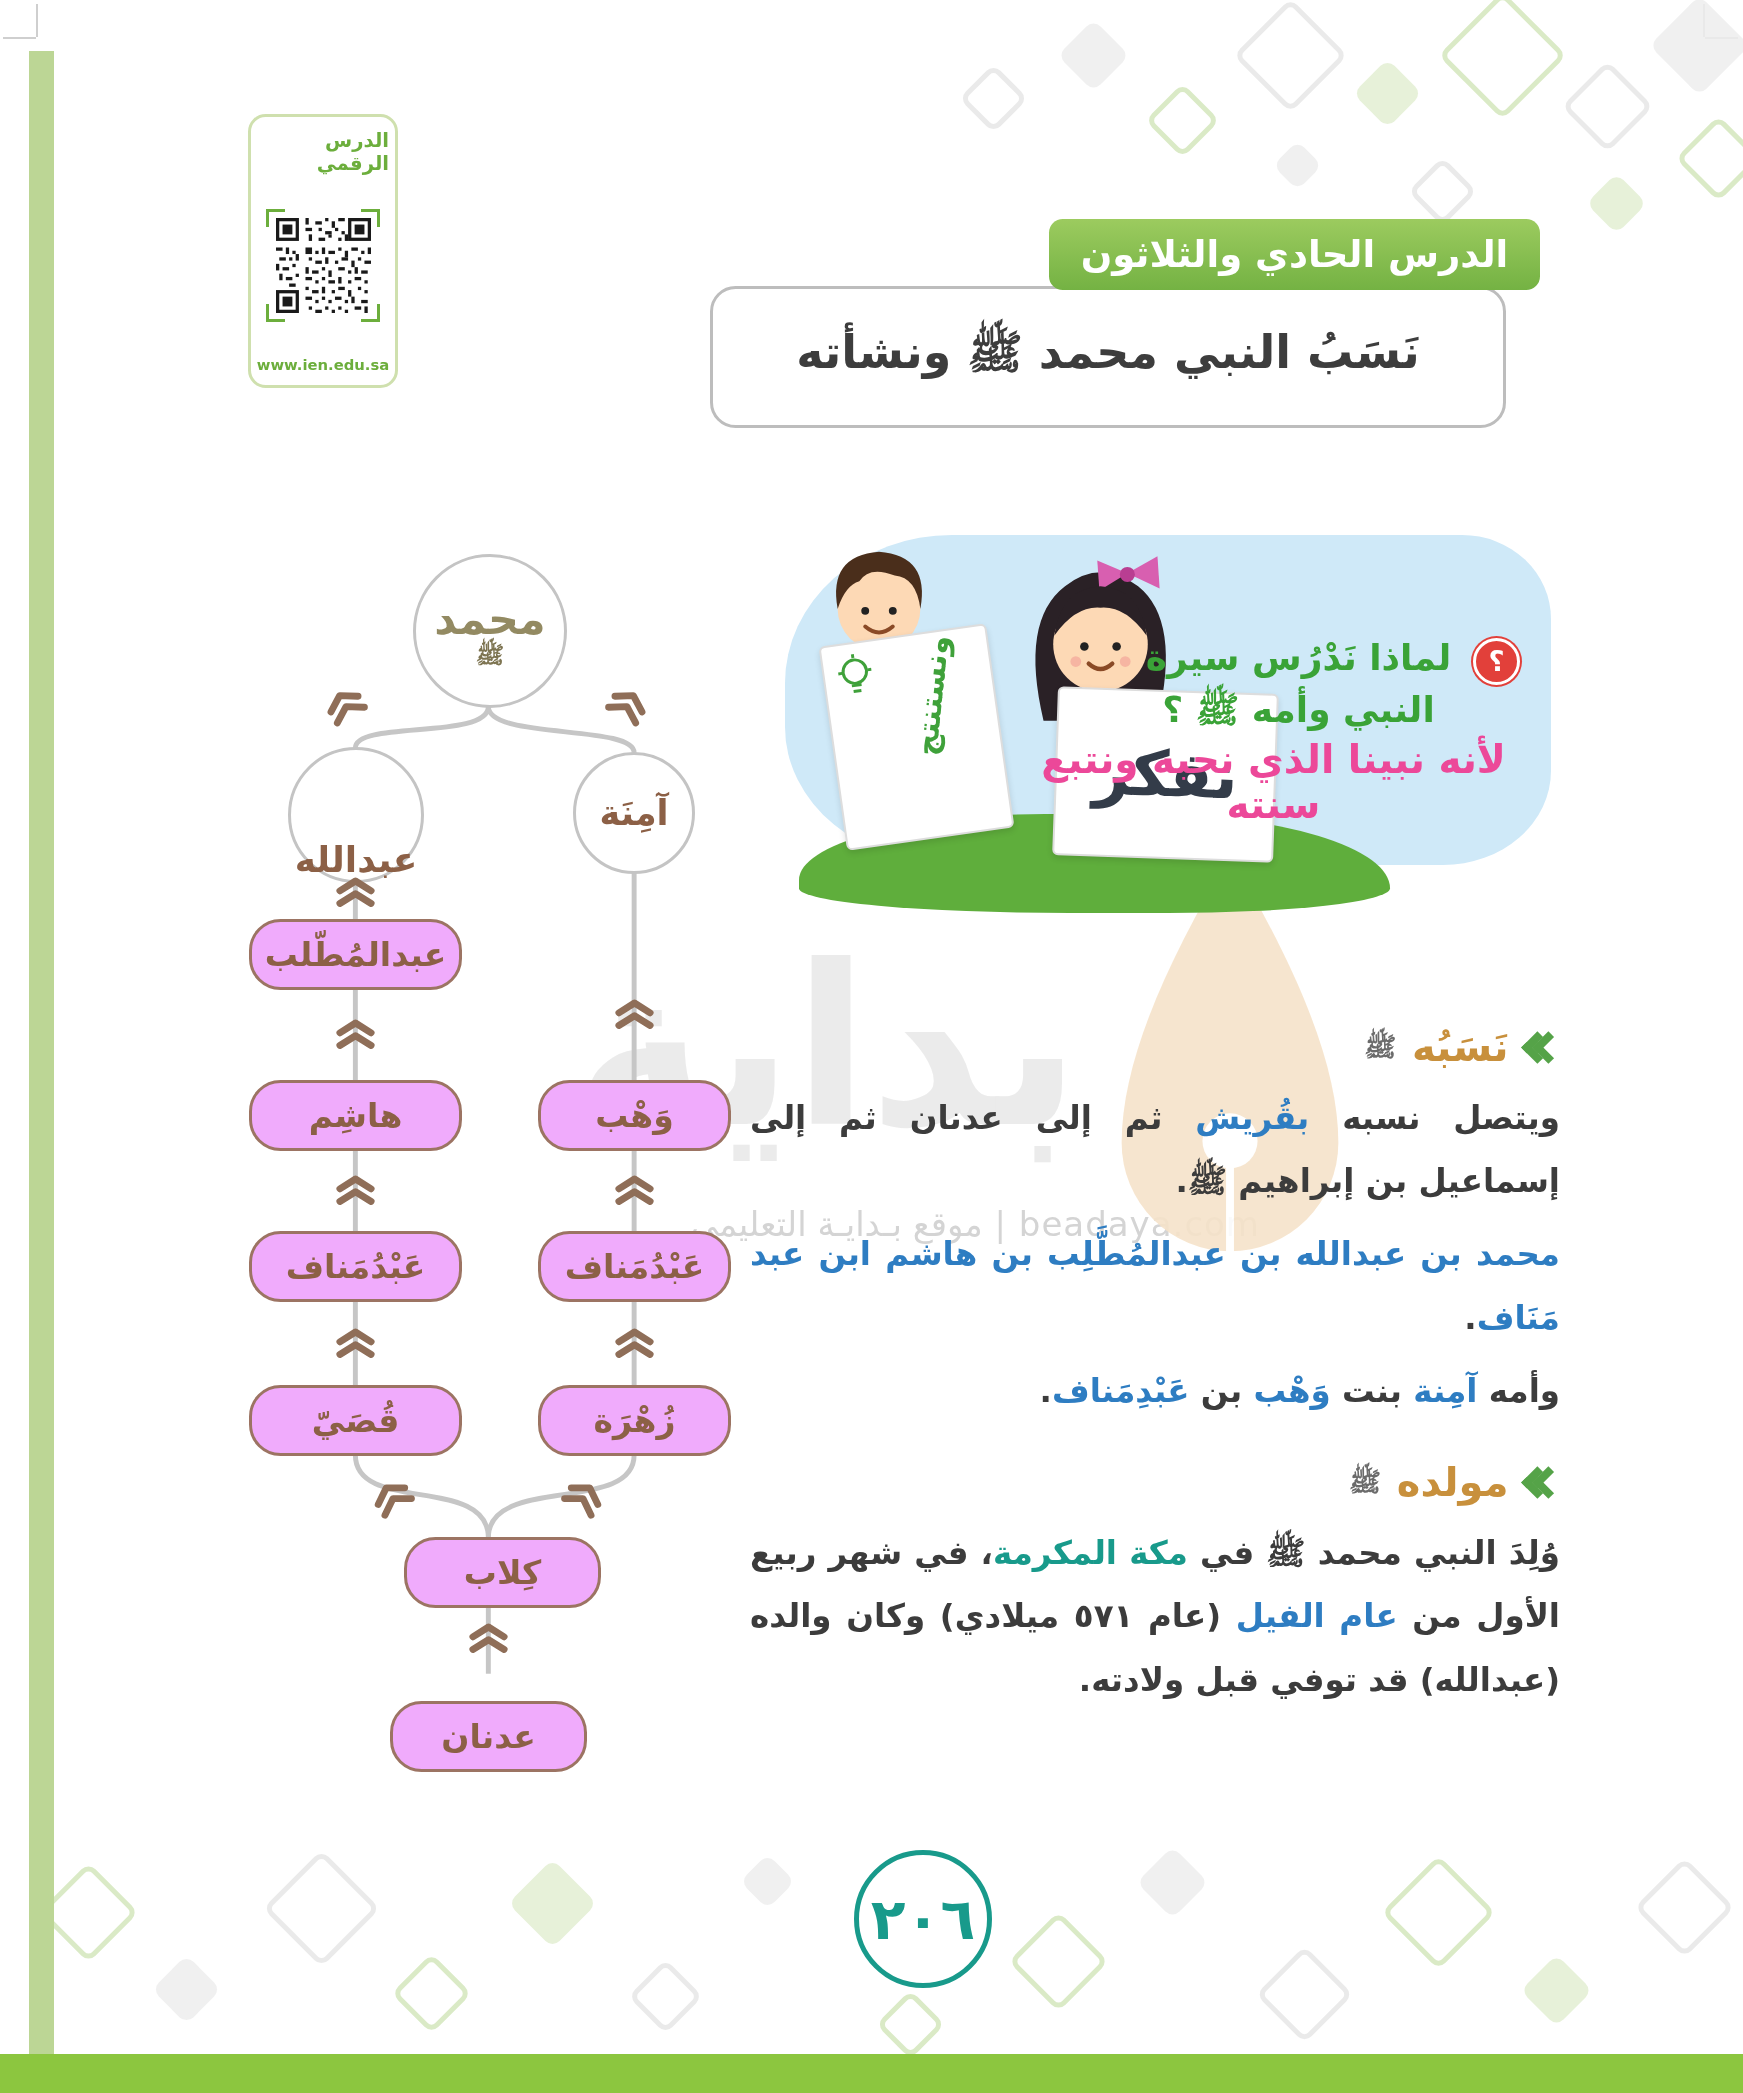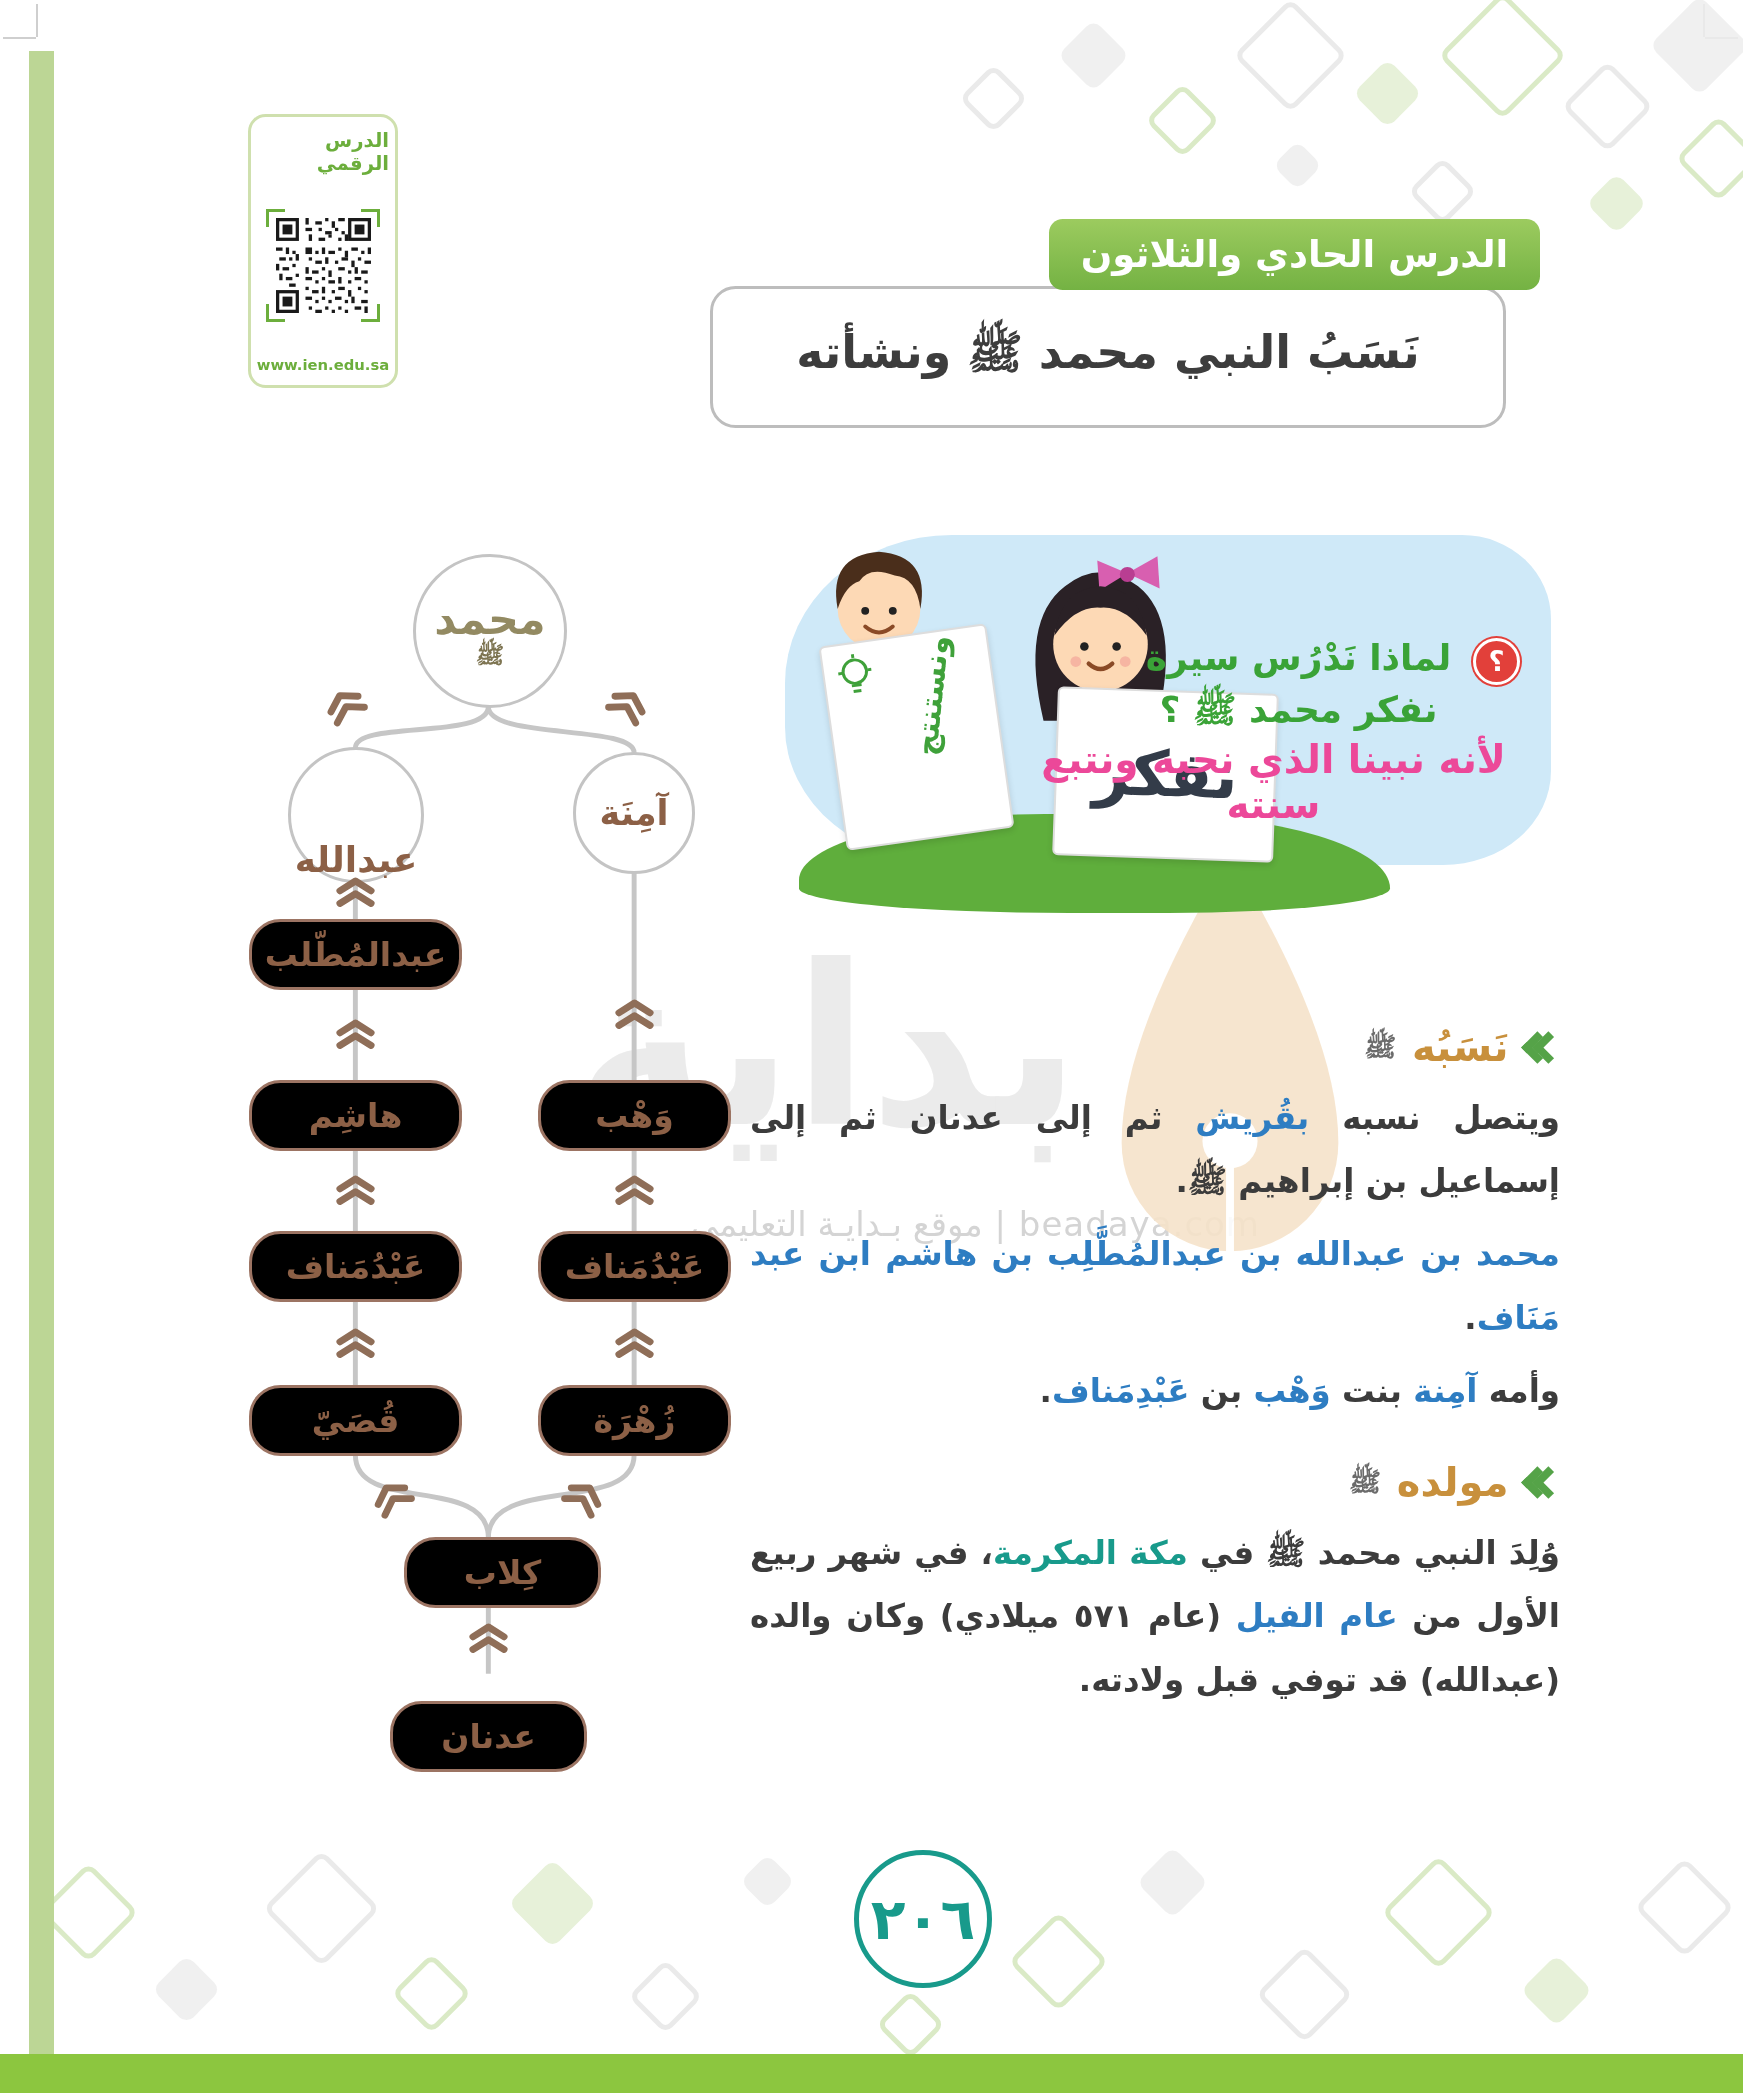--- a/index.html
+++ b/index.html
@@ -54,21 +54,21 @@
   .q-icon{position:absolute;left:1474px;top:638px;width:47px;height:47px;border-radius:50%;background:#e2403a;
         border:3px solid #fff;box-shadow:0 0 0 2px #e2403a;color:#fff;font-weight:bold;font-size:27.6px;
         display:flex;align-items:center;justify-content:center;z-index:4;box-sizing:border-box;}
   .q-text{position:absolute;left:1133px;top:632px;width:333px;text-align:center;color:#3aa337;
         font-weight:bold;font-size:36px;line-height:1.45;z-index:4;}
   .answer{position:absolute;left:990px;top:737px;width:569px;text-align:center;color:#ec4899;
         font-weight:bold;font-size:39px;z-index:4;}
 
   
   .tree-svg{position:absolute;left:236px;top:537px;z-index:1;}
-  .tree-box{position:absolute;box-sizing:border-box;height:71px;background:#000000;border:3.9px solid #9c7463;
+  .tree-box{position:absolute;box-sizing:border-box;height:71px;background:#f0abfc;border:3.9px solid #9c7463;
         border-radius:31.5px;display:flex;align-items:center;justify-content:center;color:#8c6046;
         font-weight:bold;font-size:33px;white-space:nowrap;z-index:2;}
   .tree-circle{position:absolute;box-sizing:border-box;background:#fff;border:3px solid #c4c4c4;border-radius:50%;
         display:flex;flex-direction:column;align-items:center;justify-content:center;color:#8c6046;
         font-weight:bold;z-index:2;}
   .chev{position:absolute;z-index:3;}
   .pbuh-sm{font-size:23.6px;line-height:1;color:#7d7451;}
 
   
   .content{position:absolute;left:751px;top:1021px;width:810px;z-index:2;color:#3c3c3c;
@@ -298,21 +298,21 @@
 
   <div class="sign sign-think">
     <span>نفكر</span>
   </div>
 
   <div class="q-icon">
     <span>؟</span>
   </div>
   <div class="q-text">
     <div>لماذا نَدْرُس سيرة</div>
-    <div>نفكر محمد ﷺ ؟</div>
+    <div>النبي وأمه ﷺ ؟</div>
   </div>
   <div class="answer">لأنه نبينا الذي نحبه ونتبع سنته</div>
 
   <svg class="tree-svg" width="552" height="1251" viewBox="0 0 560 1270">
     <g stroke="#c6c6c6" stroke-width="5" fill="none">
       <path d="M257 172 C257 206, 122 186, 122 214"></path>
       <path d="M257 172 C257 206, 405 190, 405 219"></path>
       <path d="M122 350 L122 389"></path>
       <path d="M122 459 L122 552"></path>
       <path d="M122 622 L122 706"></path>

